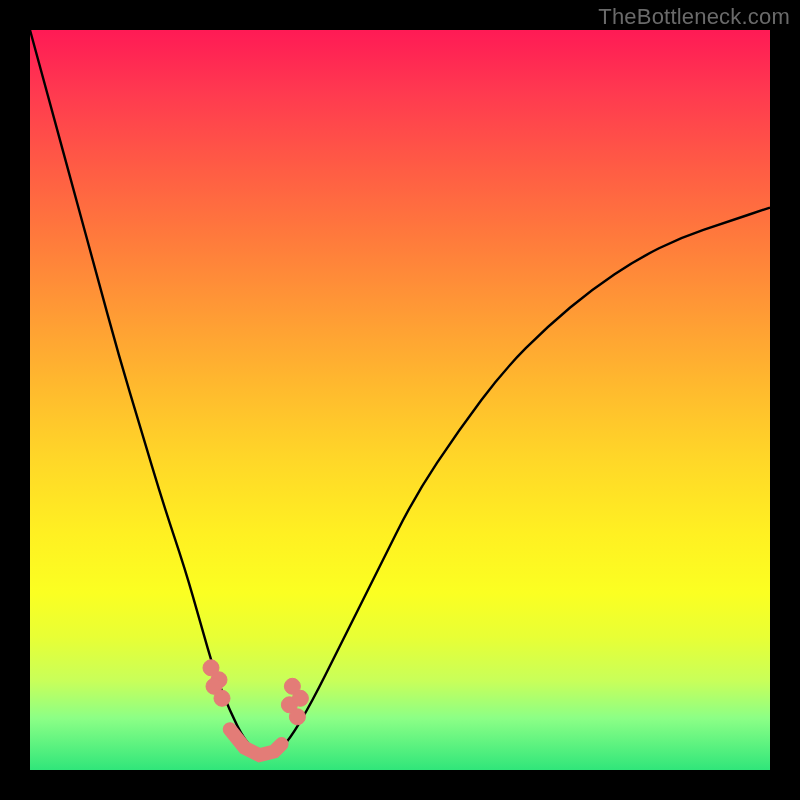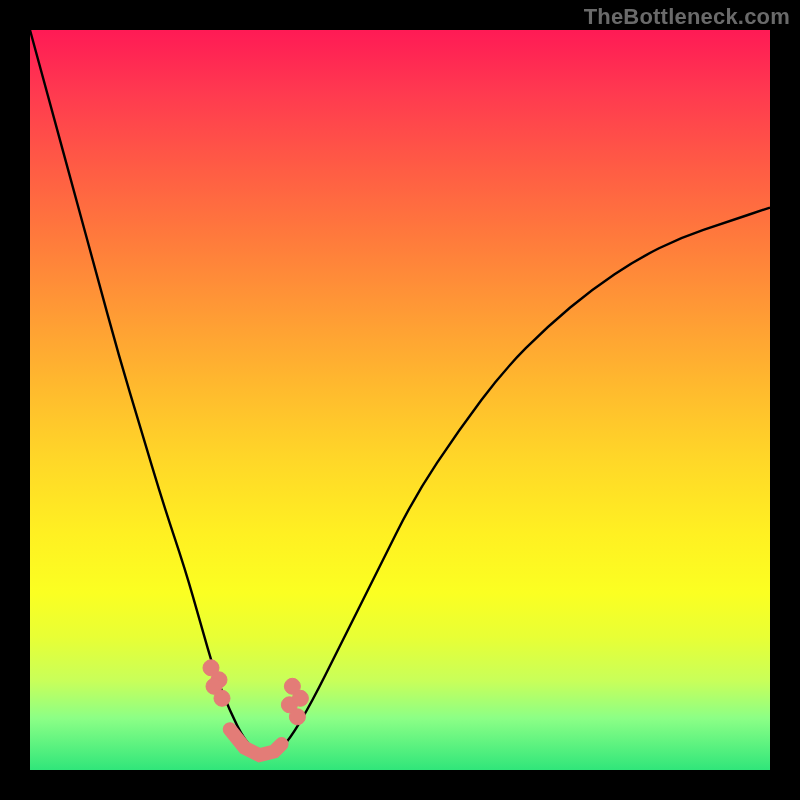--- a/index.html
+++ b/index.html
@@ -32,21 +32,21 @@
       #8cff86 93%,
       #30e67a 100%);
   }
   .watermark {
     position: absolute;
     top: 4px;
     right: 10px;
     color: #6a6a6a;
     font-size: 22px;
     letter-spacing: 0.2px;
-    font-weight: 700;
+    font-weight: 400;
   }
   svg.plot {
     position: absolute;
     left: 0;
     top: 0;
     width: 740px;
     height: 740px;
     overflow: visible;
   }
   .curve {

